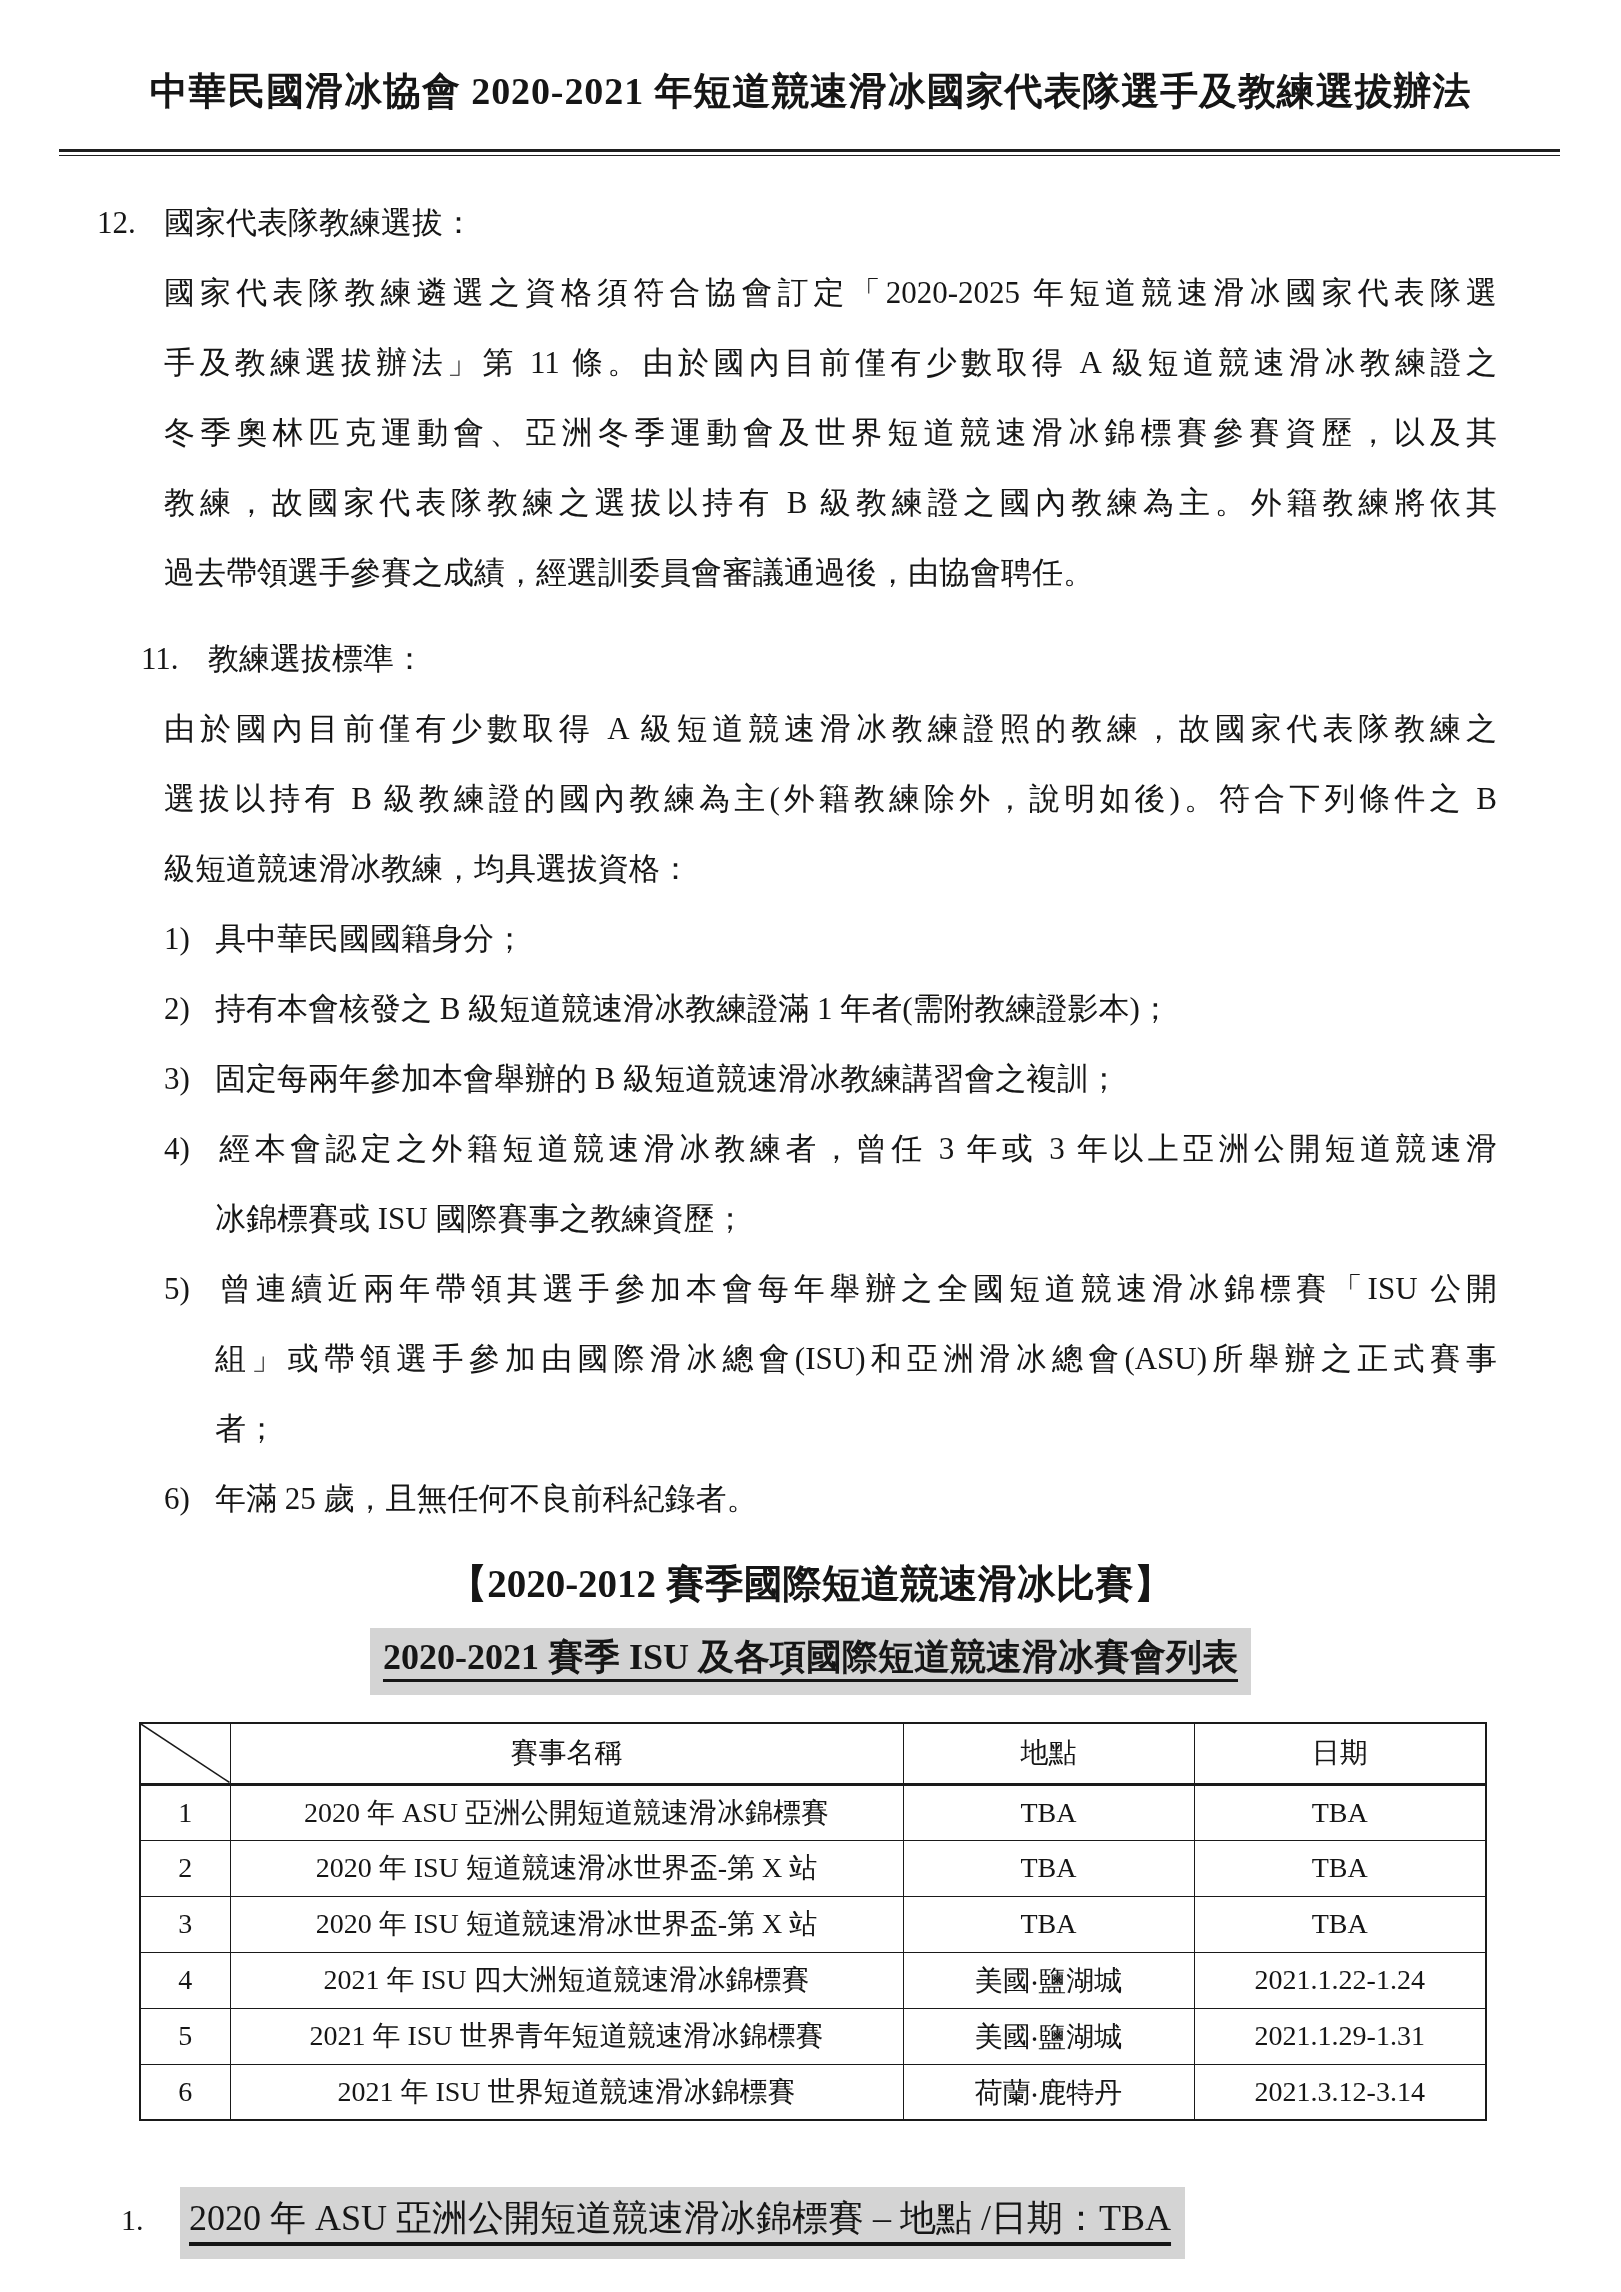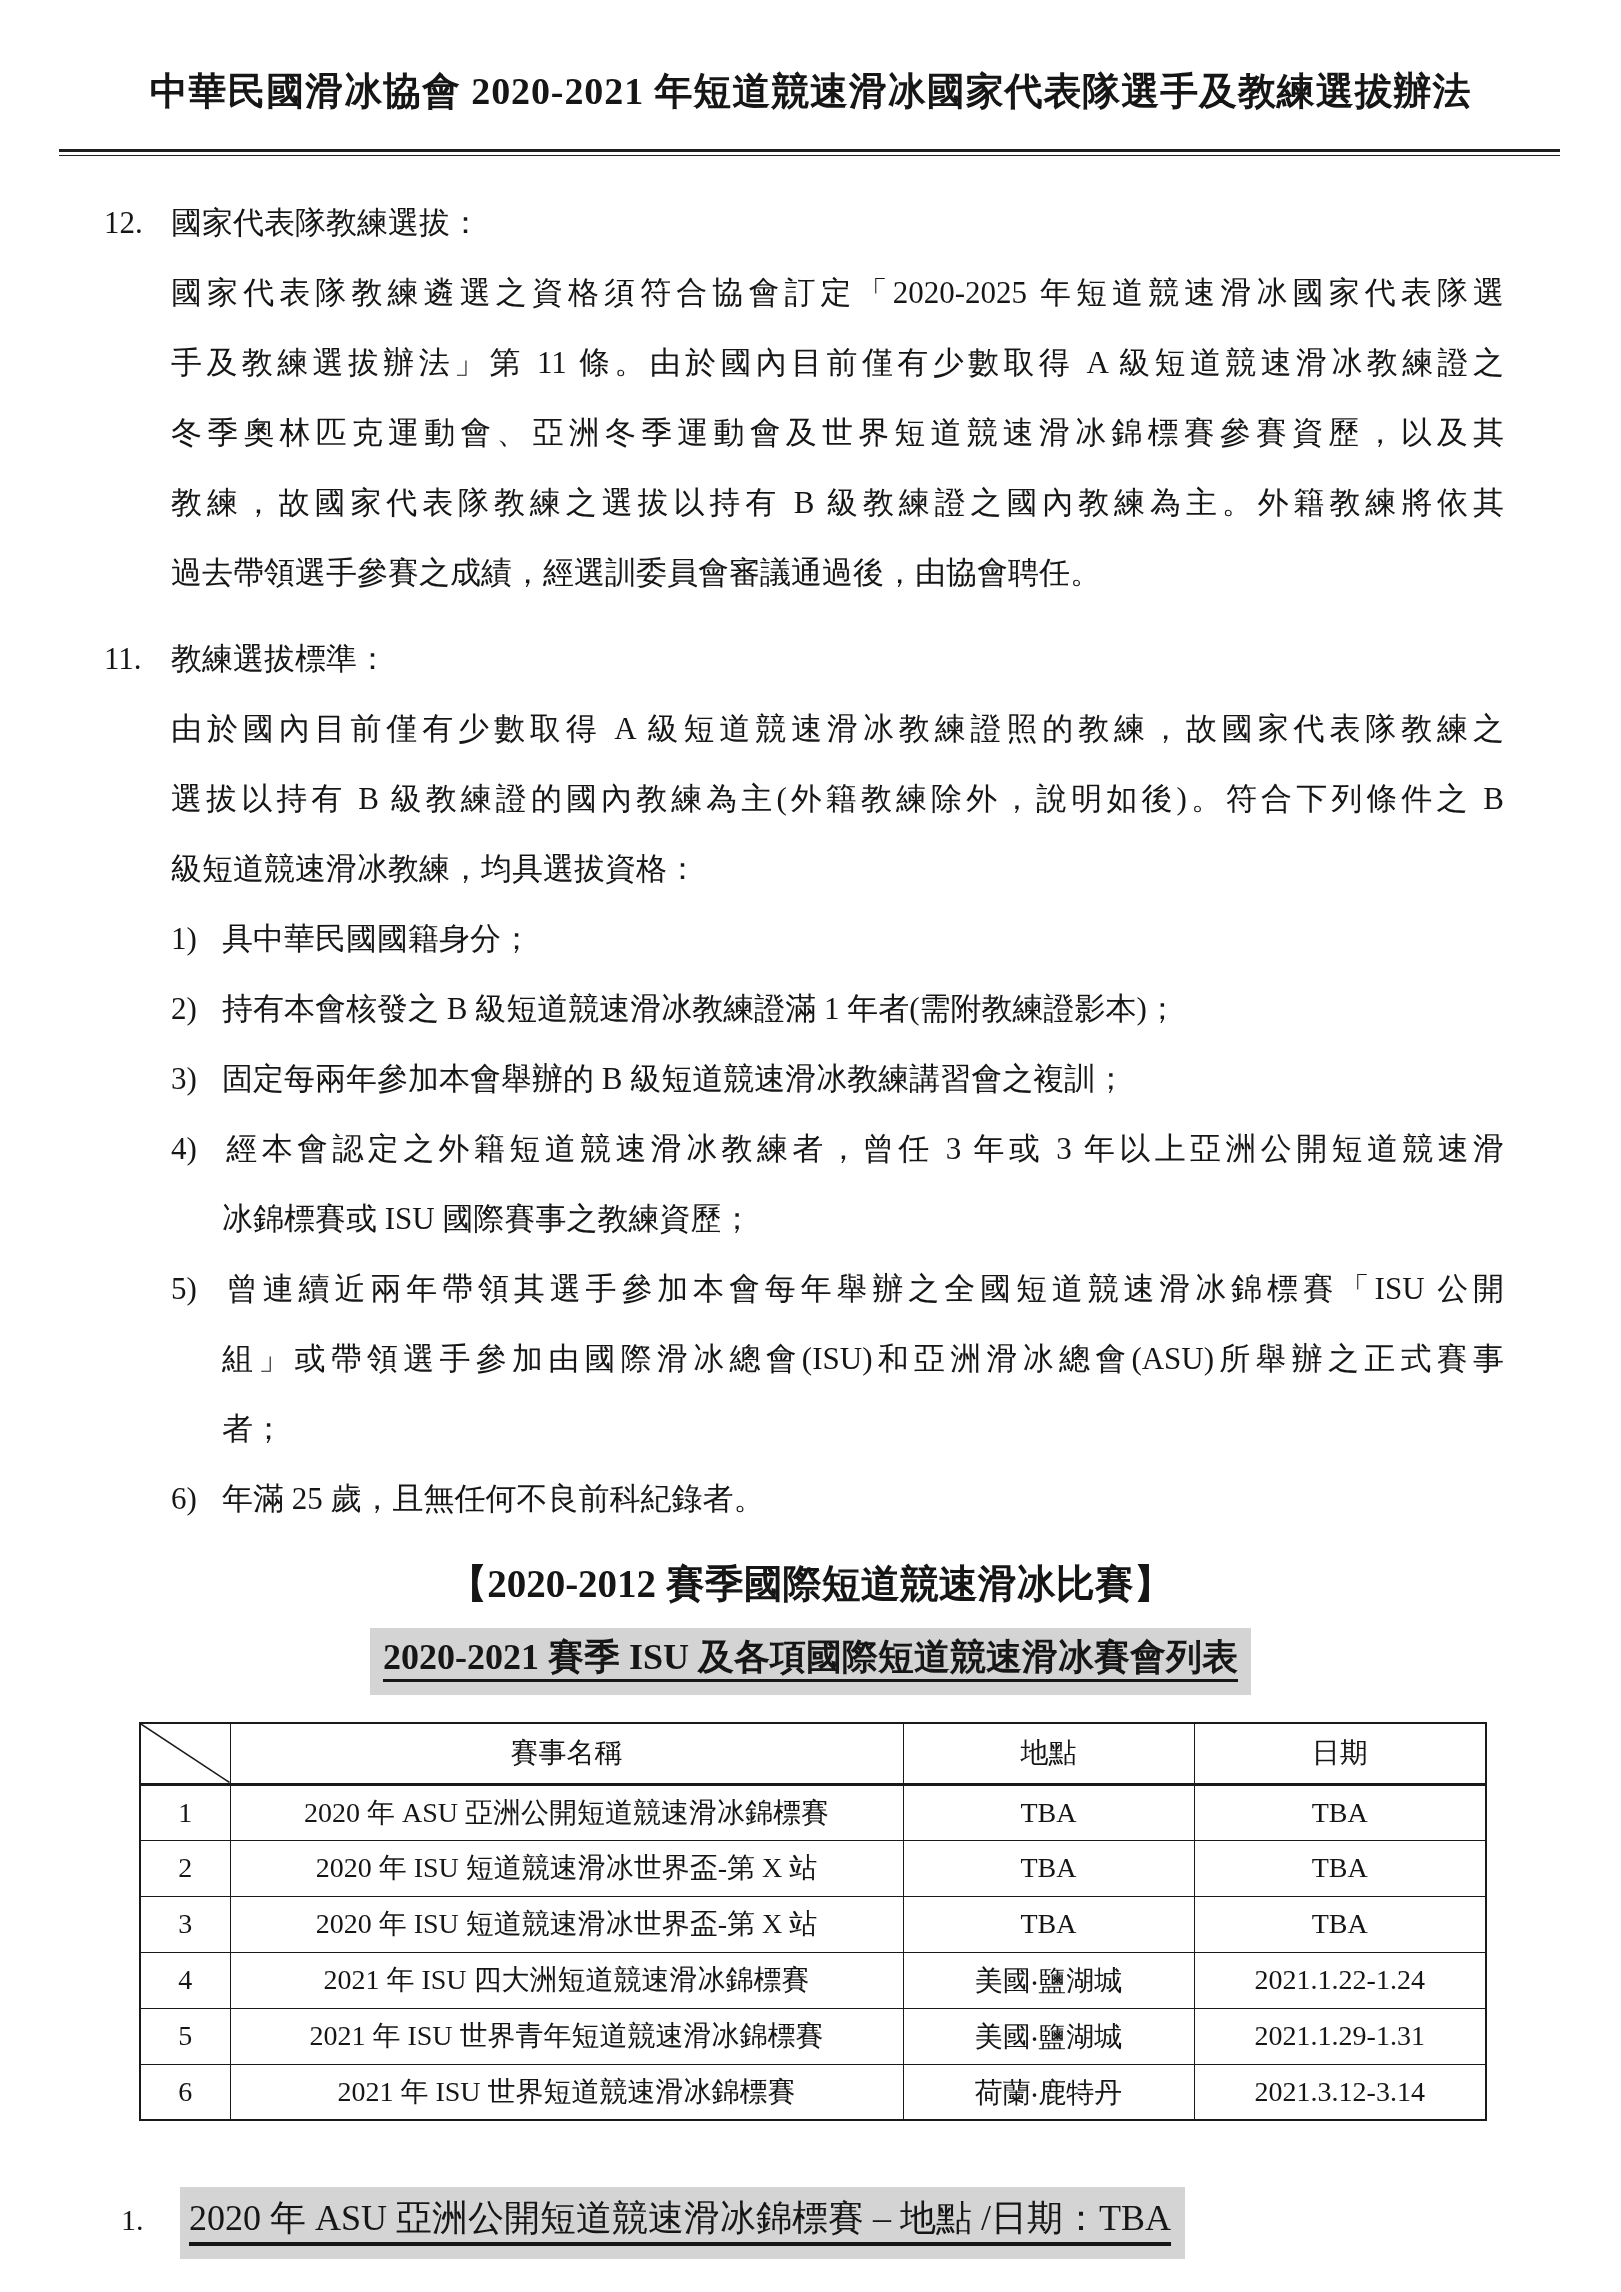--- a/index.html
+++ b/index.html
@@ -22,31 +22,31 @@
   }
   .title-rule {
     position:absolute; top:149px; left:59px; width:1501px;
     height:2.7px;
     border-top:3.6px solid #1f1f1f;
     border-bottom:1.8px solid #1f1f1f;
   }
 
   
   .doc-body {
-    position:absolute; top:188px; left:104px; width:1400px;
+    position:absolute; top:188px; left:97px; width:1400px;
     font-size:31px;
   }
   .line { height:70px; line-height:70px; white-space:nowrap; }
   .lnum { display:inline-block; width:67px; }
   .para { margin-left:67px; }
   .item { margin-left:67px; }
   .inum { display:inline-block; width:51px; }
   .cont { margin-left:118px; }
   .fill { text-align:justify; text-align-last:justify; }
-  .sec-gap { margin-top:16px; }
+  .sec-gap { margin-top:16px;margin-left:44px; }
 
   
   .season-heading {
     position:absolute; top:1557px; left:0; width:100%;
     text-align:center;
     font-size:39px; font-weight:bold;
     white-space:nowrap;
   }
   .list-heading-wrap {
     position:absolute; top:1628px; left:0; width:100%;

